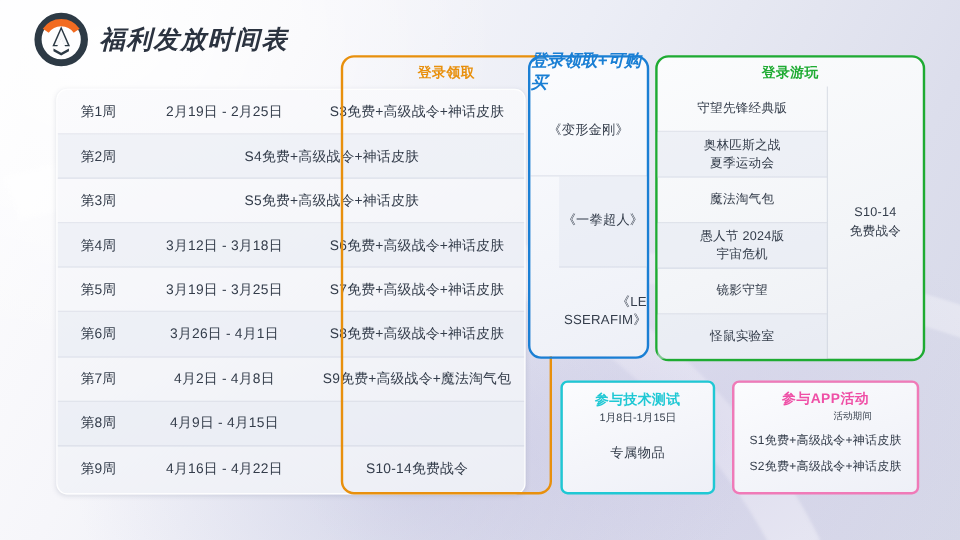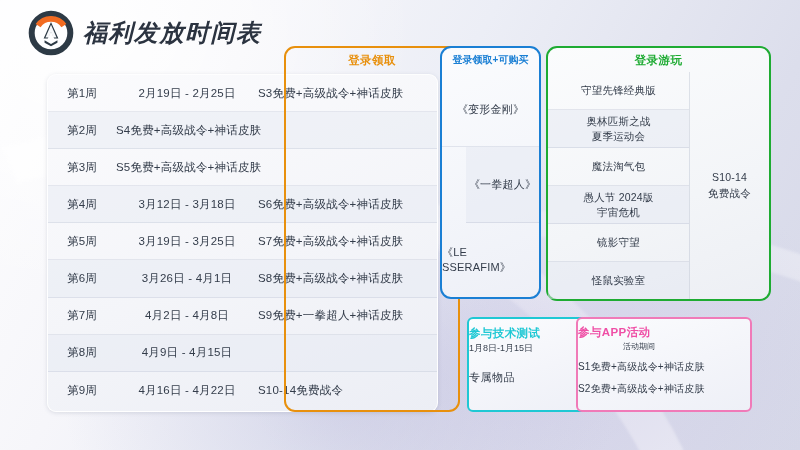--- a/index.html
+++ b/index.html
@@ -59,21 +59,21 @@
   }
 
   
   #header {
     position: absolute; left: 28px; top: 10px;
     display: flex; align-items: center; gap: 9px;
     z-index: 5;
   }
   #logo { width: 46px; height: 46px; display: block; }
   #title {
-    font-size: 24px; font-weight: bold; font-style: italic;
+    font-size: 21px; font-weight: bold; font-style: italic;
     color: #2b3340;
     letter-spacing: 1.5px;
     text-shadow: 0 1px 1px rgba(255,255,255,.8);
   }
 
   
   #panel {
     position: absolute; left: 47px; top: 74px;
     width: 391px; height: 338px;
     background: linear-gradient(160deg, #fbfbfd 0%, #f4f5f9 55%, #eceef5 100%);
@@ -87,21 +87,21 @@
     height: 37.1px;
     display: flex; align-items: center;
     border-bottom: 1px solid rgba(160,168,190,.22);
     font-size: 11.5px;
     color: #333c4a;
   }
   .row:last-child { border-bottom: none; }
   .row.alt { background: rgba(228,232,242,.45); }
   .c-week { width: 68px; text-align: center; flex: none; }
   .c-date { width: 142px; text-align: center; flex: none; letter-spacing: .2px; }
-  .c-reward { flex: 1; letter-spacing: .2px; }
+  .c-reward { flex: 1; text-align: center; letter-spacing: .2px; }
 
   
   .colbox {
     position: absolute;
     border-radius: 11px;
     z-index: 4;
     background: transparent;
     pointer-events: none;
   }
   .colbox .hdr {
@@ -116,37 +116,37 @@
     left: 284px; top: 46px; width: 176px; height: 366px;
     border: 2.5px solid #e8900d;
   }
   #box-orange .hdr { color: #e8900d; }
 
   #box-blue {
     left: 440px; top: 46px; width: 101px; height: 253px;
     border: 2.5px solid #1a7fd4;
     background: linear-gradient(160deg, #fbfcfe 0%, #f3f5fa 60%, #eef0f7 100%);
   }
-  #box-blue .hdr { color: #1a7fd4; font-size: 10px; letter-spacing: 0; }
+  #box-blue .hdr { color: #1a7fd4; font-size: 14px; letter-spacing: 0; font-style: italic; }
 
   #box-green {
     left: 546px; top: 46px; width: 225px; height: 255px;
     border: 2.5px solid #1eab32;
     background: linear-gradient(160deg, #fbfcfd 0%, #f3f5f8 60%, #edeff4 100%);
   }
   #box-green .hdr { color: #1eab32; }
 
   .cellstack {
     position: absolute; left: 0; right: 0; top: 24px; bottom: 0;
     display: flex; flex-direction: column;
   }
   .cellstack .cell {
     flex: 1;
     display: flex; align-items: center; justify-content: center;
-    text-align: left;
+    text-align: right;
     font-size: 11px;
     color: #333c4a;
     border-bottom: 1px solid rgba(160,168,190,.25);
     line-height: 1.35;
     letter-spacing: .2px;
   }
   .cellstack .cell:last-child { border-bottom: none; }
   .cellstack .cell.alt { background: rgba(228,232,242,.5); margin-left: 24px; }
 
   
@@ -171,32 +171,32 @@
     text-align: center; font-size: 10.5px; color: #333c4a;
     line-height: 1.5; letter-spacing: .2px;
   }
 
   
   .botbox {
     position: absolute;
     border-radius: 6px;
     z-index: 4;
     background: linear-gradient(160deg, #fbfcfe 0%, #f4f5fa 55%, #eef0f7 100%);
-    text-align: left;
+    text-align: center;
   }
   #box-cyan {
     left: 467px; top: 317px; width: 129px; height: 95px;
     border: 2.5px solid #1fc8d4;
   }
   #box-cyan .bt { color: #1fc8d4; font-size: 11.5px; font-weight: bold; margin-top: 7px; letter-spacing: .4px; }
   #box-cyan .bs { color: #3a4350; font-size: 9px; margin-top: 1px; }
   #box-cyan .bm { color: #333c4a; font-size: 11px; margin-top: 15px; letter-spacing: .5px; }
 
   #box-pink {
-    left: 576px; top: 317px; width: 176px; height: 95px;
+    left: 610px; top: 317px; width: 156px; height: 95px;
     border: 2.5px solid #f07ab8;
   }
   #box-pink .bt { color: #ef4fa6; font-size: 11.5px; font-weight: bold; margin-top: 6px; letter-spacing: .4px; }
   #box-pink .bs { color: #3a4350; font-size: 8px; margin-top: 1px; padding-left: 45px; }
   #box-pink .bl { color: #333c4a; font-size: 10px; margin-top: 8px; letter-spacing: .2px; }
 </style>
 </head>
 <body>
 
 <div id="bg">
@@ -244,21 +244,21 @@
     <span class="c-reward">S7免费+高级战令+神话皮肤</span>
   </div>
   <div class="row alt">
     <span class="c-week">第6周</span>
     <span class="c-date">3月26日 - 4月1日</span>
     <span class="c-reward">S8免费+高级战令+神话皮肤</span>
   </div>
   <div class="row">
     <span class="c-week">第7周</span>
     <span class="c-date">4月2日 - 4月8日</span>
-    <span class="c-reward">S9免费+一拳超人+神话皮肤</span>
+    <span class="c-reward">S9免费+高级战令+魔法淘气包</span>
   </div>
   <div class="row alt">
     <span class="c-week">第8周</span>
     <span class="c-date">4月9日 - 4月15日</span>
     <span class="c-reward"></span>
   </div>
   <div class="row">
     <span class="c-week">第9周</span>
     <span class="c-date">4月16日 - 4月22日</span>
     <span class="c-reward">S10-14免费战令</span>

